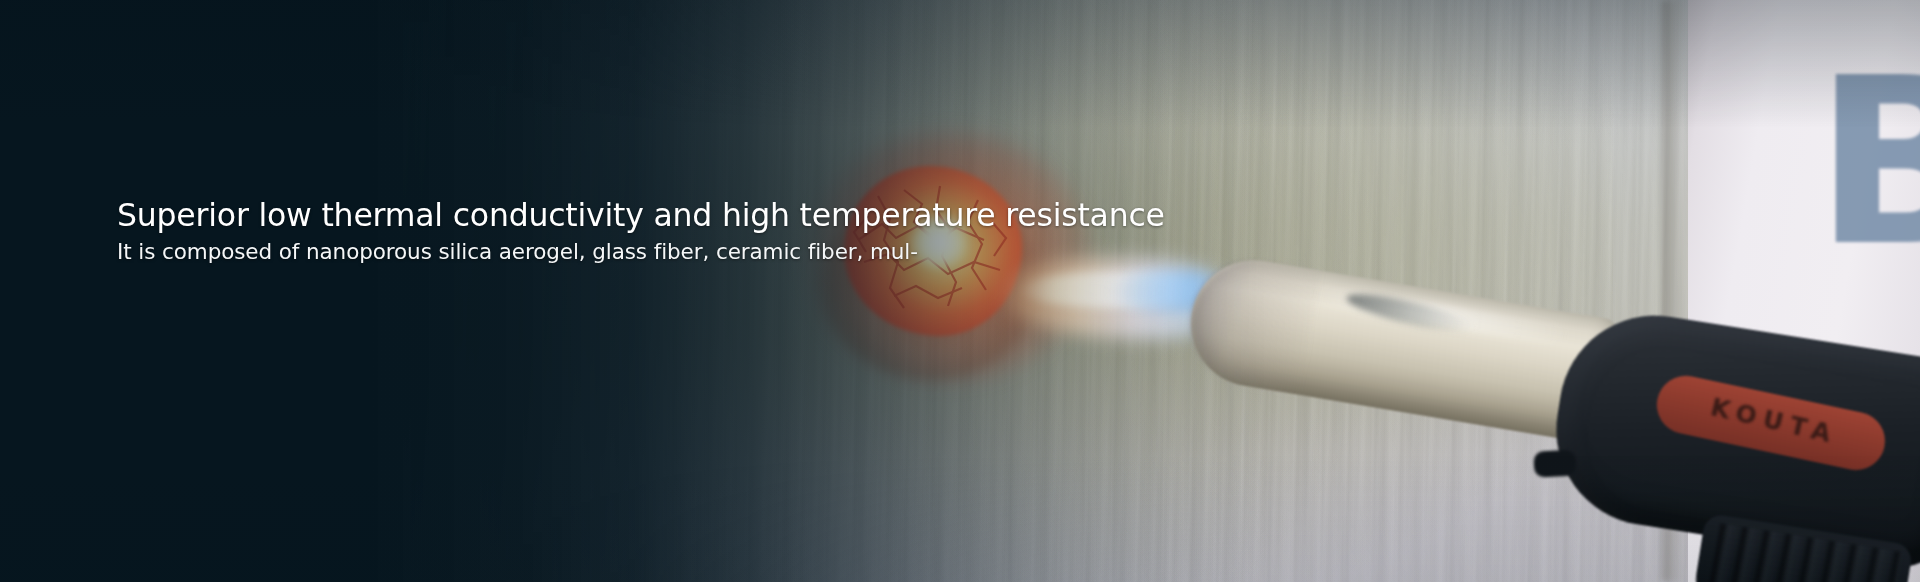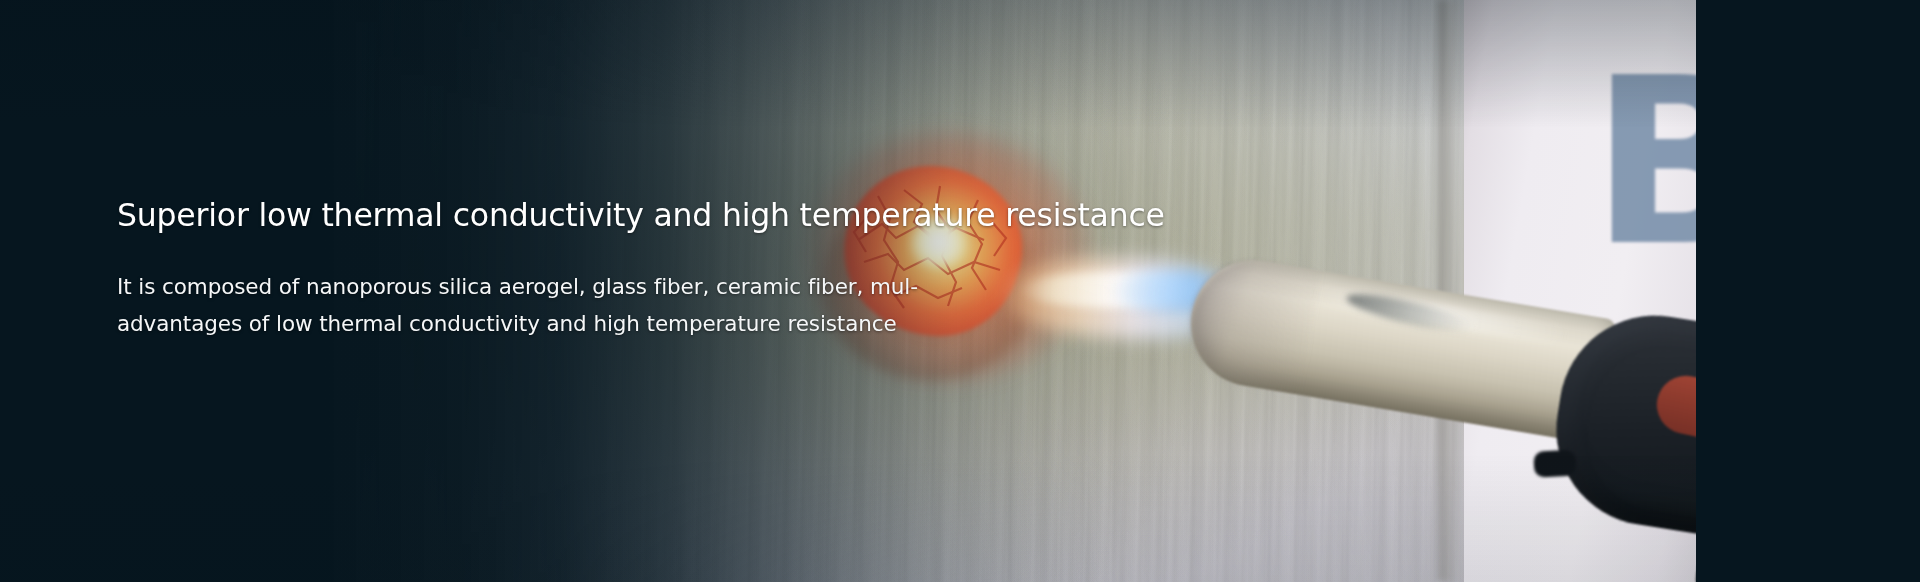--- a/index.html
+++ b/index.html
@@ -6,21 +6,21 @@
   * { margin:0; padding:0; box-sizing:border-box; }
   html, body {
     width:1920px; height:582px;
     overflow:hidden;
     background:#06161f;
     font-family:"DejaVu Sans", sans-serif;
   }
 
   .banner {
     position:relative;
-    width:1696px;
+    width:1920px;
     height:582px;
     overflow:hidden;
     background:#c2410c;
   }
 
   
   .photo {
     position:absolute;
     inset:0;
     overflow:hidden;
@@ -419,21 +419,20 @@
     font-family:"DejaVu Sans", sans-serif;
     font-size:31.5px;
     font-weight:400;
     color:#ffffff;
     letter-spacing:-0.2px;
     line-height:1.22;
     white-space:nowrap;
     text-shadow:0 1px 3px rgba(0,0,0,0.45);
   }
   .body-copy {
-    margin-top:35px;
     font-family:"DejaVu Sans", sans-serif;
     font-size:21.5px;
     font-weight:400;
     color:#f5f7f8;
     line-height:1.72;
     letter-spacing:-0.1px;
     text-shadow:0 1px 3px rgba(0,0,0,0.5);
   }
   .body-copy .ln { display:block; white-space:nowrap; }
 </style>
@@ -501,17 +500,16 @@
     <div class="photo-soft"></div>
   </div>
 
   <div class="scrim"></div>
   <div class="scrim-top"></div>
 
   <div class="copy">
     <div class="headline">Superior low thermal conductivity and high temperature resistance</div>
     <div class="body-copy">
       <span class="ln">It is composed of nanoporous silica aerogel, glass fiber, ceramic fiber, mul-</span>
-      <span class="ln">advantages of low thermal conductivity and high temperature resistance</span>
     </div>
   </div>
 
 </div>
 
 </body></html>

